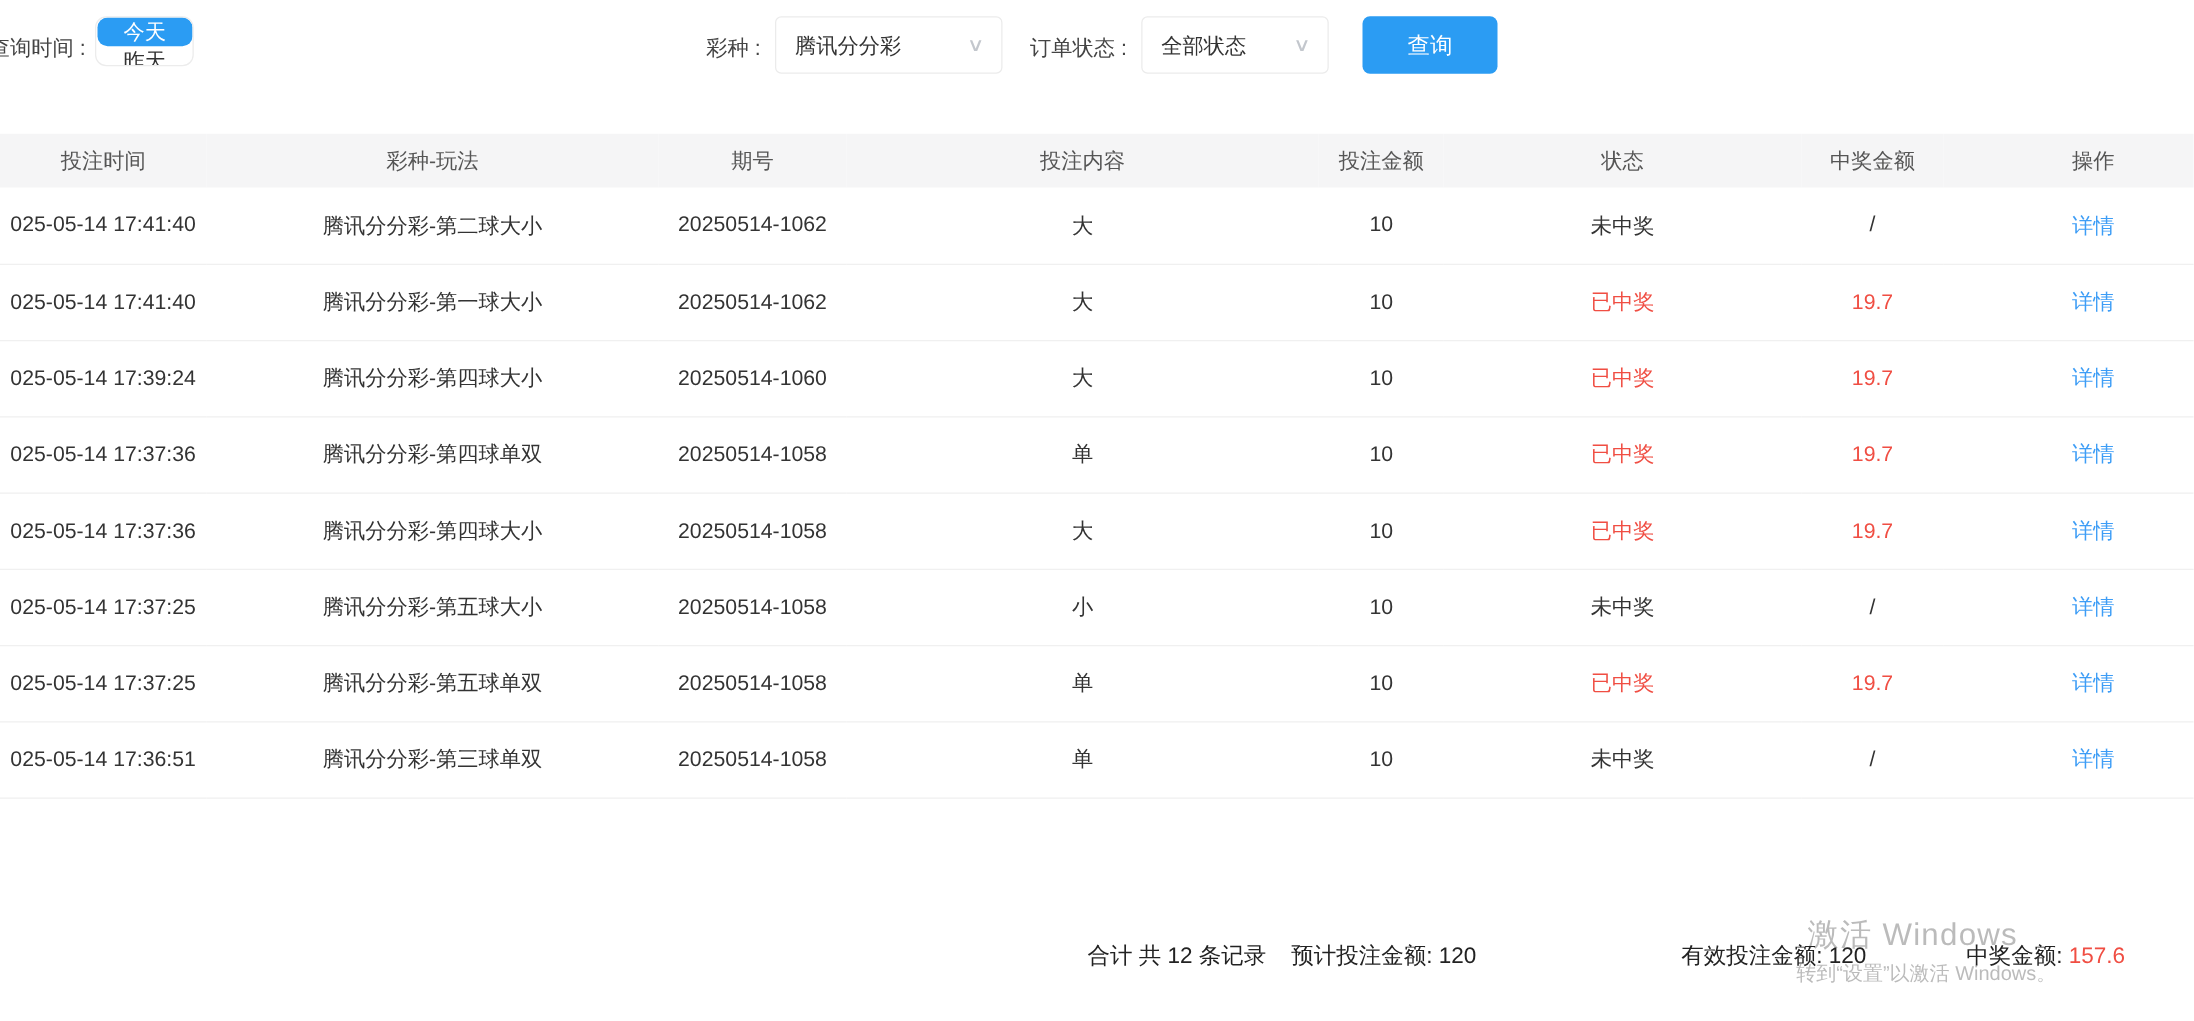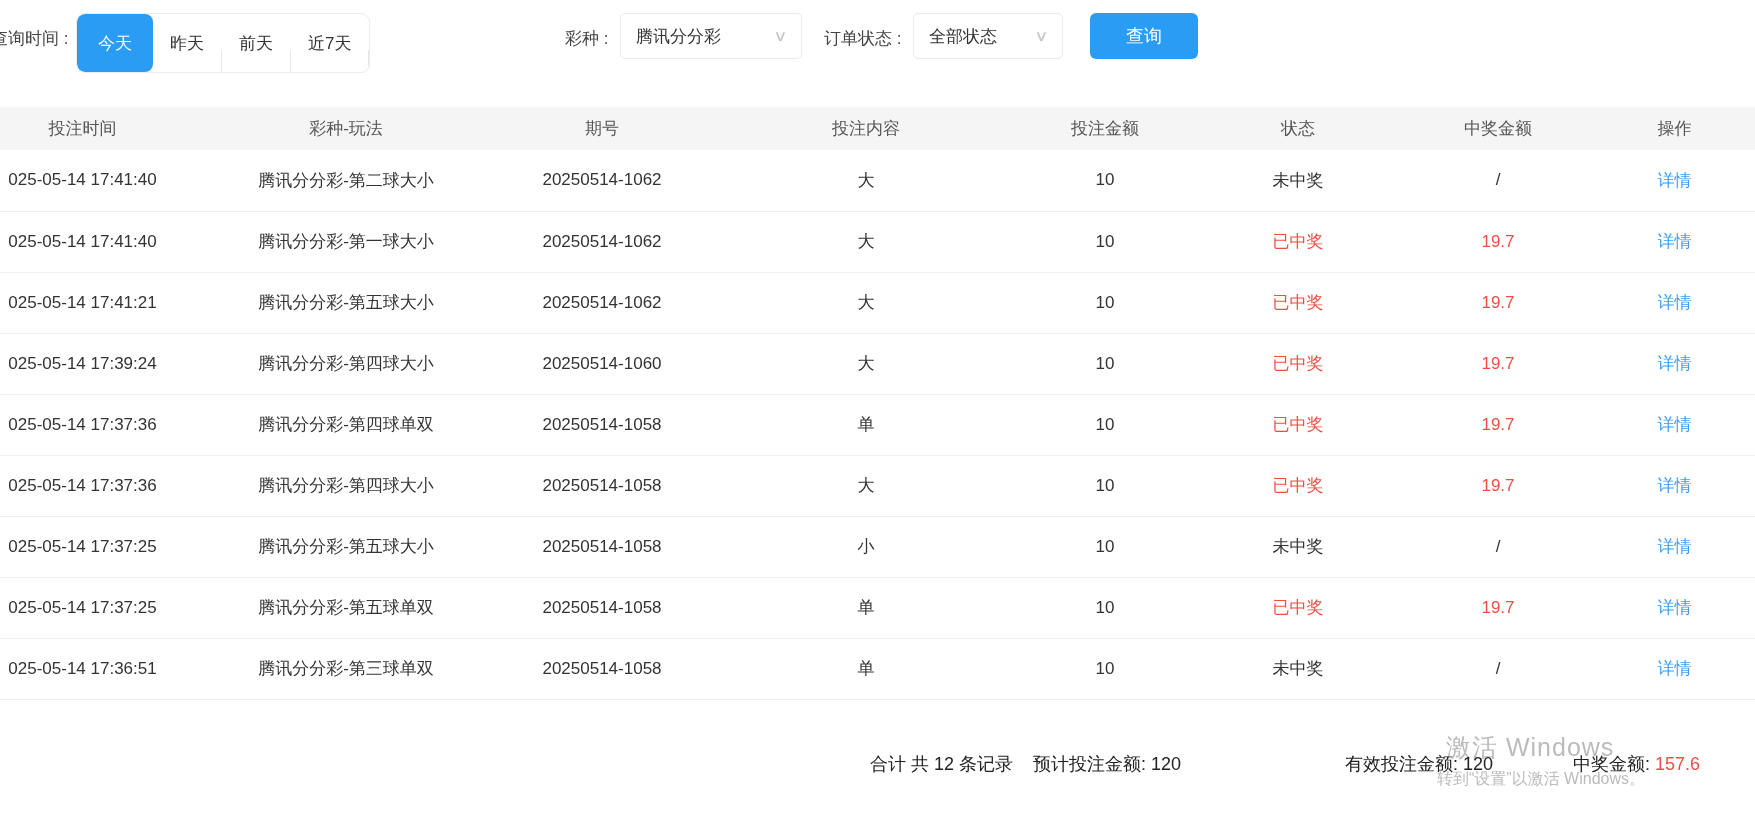--- a/index.html
+++ b/index.html
@@ -11,22 +11,22 @@
   body{
     width:1755px;height:817px;position:relative;overflow:hidden;background:#fff;
     font-family:"Liberation Sans","DejaVu Sans",sans-serif;color:var(--text);
   }
   
   .flabel{position:absolute;top:27px;font-size:17px;color:#444;white-space:nowrap;}
   #time-label{left:-9px;}
   #lottery-label{left:565px;}
   #status-label{left:824px;}
   .btn-group{
-    position:absolute;left:76px;top:13px;height:60px;border:1px solid #ececec;
-    border-radius:9px;display:flex;align-items:flex-end;background:#fff;overflow:hidden;
+    position:absolute;left:76px;top:13px;height:40px;border:1px solid #ececec;
+    border-radius:9px;display:flex;align-items:center;background:#fff;overflow:hidden;flex-direction:column;
   }
   .btn-time{
     font-size:17px;color:#333;padding:0 17px;height:100%;display:flex;align-items:center;
     cursor:pointer;white-space:nowrap;background:transparent;border:none;
   }
   .btn-time.active{background:var(--accent);color:#fff;border-radius:8px;padding:0 21px;}
   .vsep{width:1px;height:22px;background:#e6e6e6;flex:0 0 1px;}
   .select{
     position:absolute;top:13px;height:46px;border:1px solid #ebebeb;border-radius:5px;
     display:flex;align-items:center;justify-content:space-between;background:#fff;
@@ -142,32 +142,20 @@
     <td>20250514-1062</td>
     <td>大</td>
     <td>10</td>
     <td class="red">已中奖</td>
     <td class="red">19.7</td>
     <td class="col-action">
       <span class="link">详情</span>
     </td>
   </tr>
       <tr>
-    <td>025-05-14 17:41:21</td>
-    <td>腾讯分分彩-第五球大小</td>
-    <td>20250514-1062</td>
-    <td>大</td>
-    <td>10</td>
-    <td class="red">已中奖</td>
-    <td class="red">19.7</td>
-    <td class="col-action">
-      <span class="link">详情</span>
-    </td>
-  </tr>
-      <tr>
     <td>025-05-14 17:39:24</td>
     <td>腾讯分分彩-第四球大小</td>
     <td>20250514-1060</td>
     <td>大</td>
     <td>10</td>
     <td class="red">已中奖</td>
     <td class="red">19.7</td>
     <td class="col-action">
       <span class="link">详情</span>
     </td>

